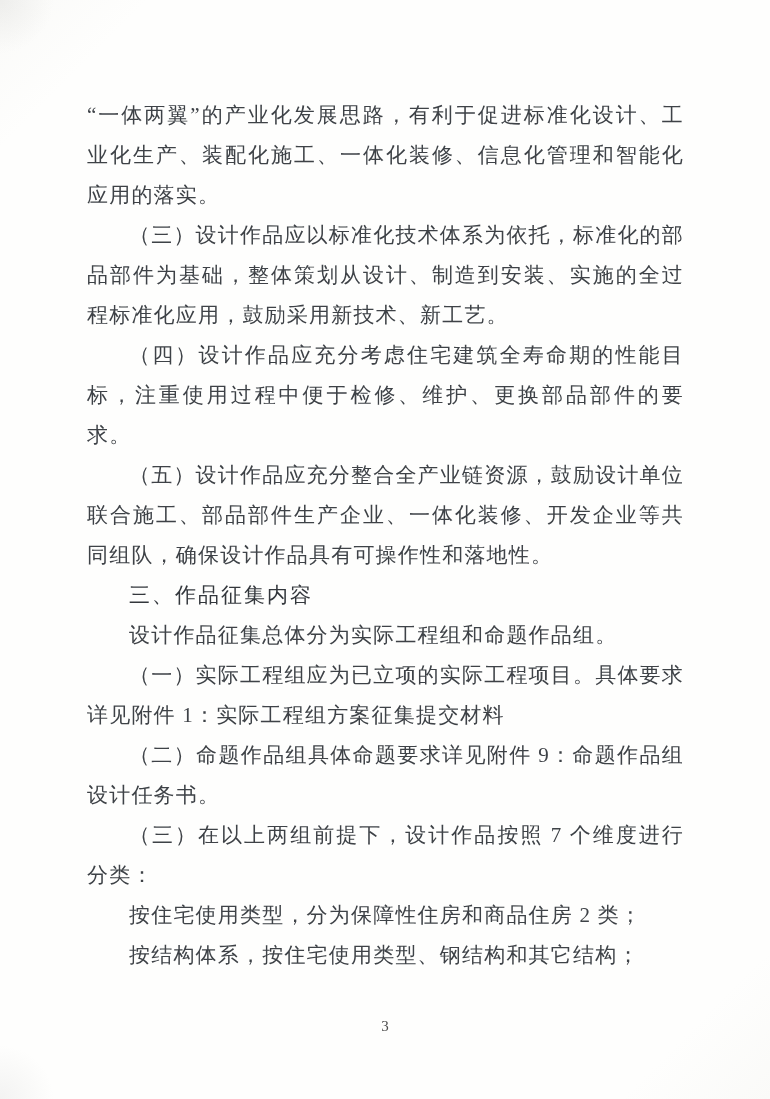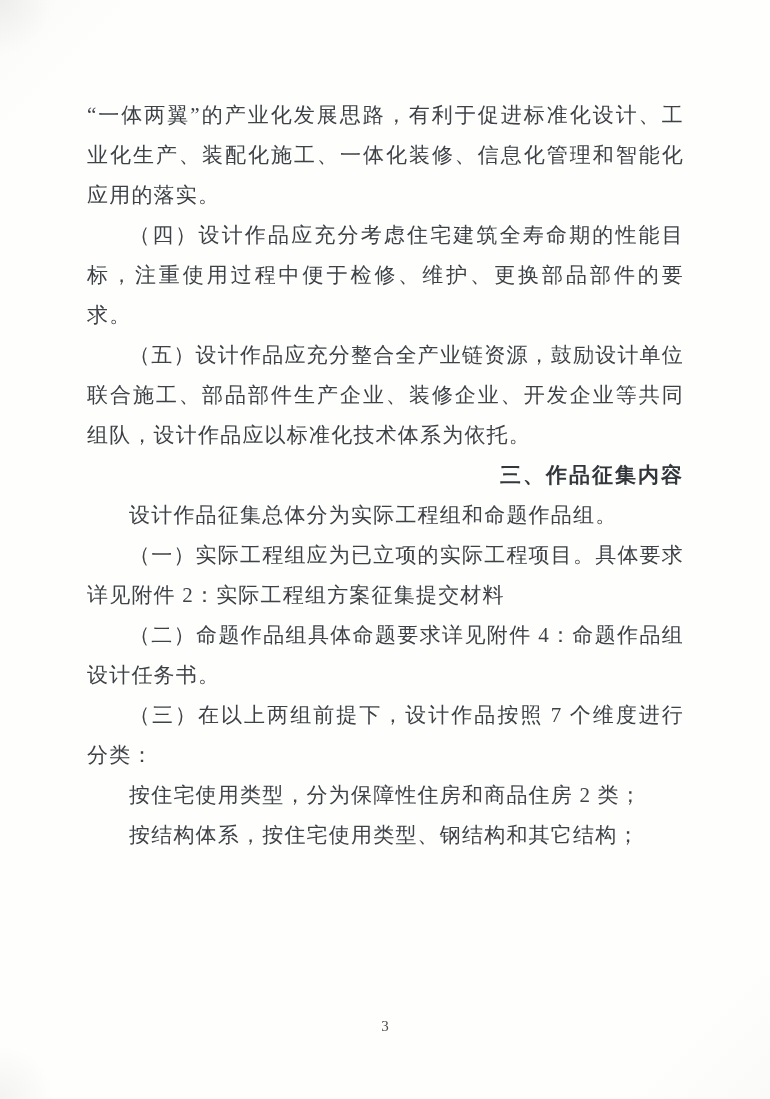--- a/index.html
+++ b/index.html
@@ -33,46 +33,47 @@
     color: #3e4247;
     text-align: justify;
     text-indent: 2em;
     letter-spacing: 1.2px;
   }
   .para.no-indent {
     text-indent: 0;
   }
   .para.heading {
     font-family: "Liberation Sans", "DejaVu Sans", sans-serif;
-    font-weight: bold;
+    font-weight: normal;
     color: #33373c;
-    text-align: right;
+    text-align: left;
     letter-spacing: 2px;
   }
   .page-number {
     position: absolute;
     left: 0;
     right: 0;
     bottom: 64px;
     text-align: center;
     font-size: 15px;
     color: #4c4c4c;
     letter-spacing: 0;
   }
 </style>
 </head>
 <body>
 
 <div class="page">
   <div class="content">
     <p class="para no-indent">“一体两翼”的产业化发展思路，有利于促进标准化设计、工业化生产、装配化施工、一体化装修、信息化管理和智能化应用的落实。</p>
+    <p class="para">（三）设计作品应以标准化技术体系为依托，标准化的部品部件为基础，整体策划从设计、制造到安装、实施的全过程标准化应用，鼓励采用新技术、新工艺。</p>
     <p class="para">（四）设计作品应充分考虑住宅建筑全寿命期的性能目标，注重使用过程中便于检修、维护、更换部品部件的要求。</p>
-    <p class="para">（五）设计作品应充分整合全产业链资源，鼓励设计单位联合施工、部品部件生产企业、装修企业、开发企业等共同组队，设计作品应以标准化技术体系为依托。</p>
+    <p class="para">（五）设计作品应充分整合全产业链资源，鼓励设计单位联合施工、部品部件生产企业、一体化装修、开发企业等共同组队，确保设计作品具有可操作性和落地性。</p>
     <p class="para heading">三、作品征集内容</p>
     <p class="para">设计作品征集总体分为实际工程组和命题作品组。</p>
-    <p class="para">（一）实际工程组应为已立项的实际工程项目。具体要求详见附件 2：实际工程组方案征集提交材料</p>
-    <p class="para">（二）命题作品组具体命题要求详见附件 4：命题作品组设计任务书。</p>
+    <p class="para">（一）实际工程组应为已立项的实际工程项目。具体要求详见附件 1：实际工程组方案征集提交材料</p>
+    <p class="para">（二）命题作品组具体命题要求详见附件 9：命题作品组设计任务书。</p>
     <p class="para">（三）在以上两组前提下，设计作品按照 7 个维度进行分类：</p>
     <p class="para">按住宅使用类型，分为保障性住房和商品住房 2 类；</p>
     <p class="para">按结构体系，按住宅使用类型、钢结构和其它结构；</p>
   </div>
   <div class="page-number">3</div>
 </div>
 
 </body></html>

